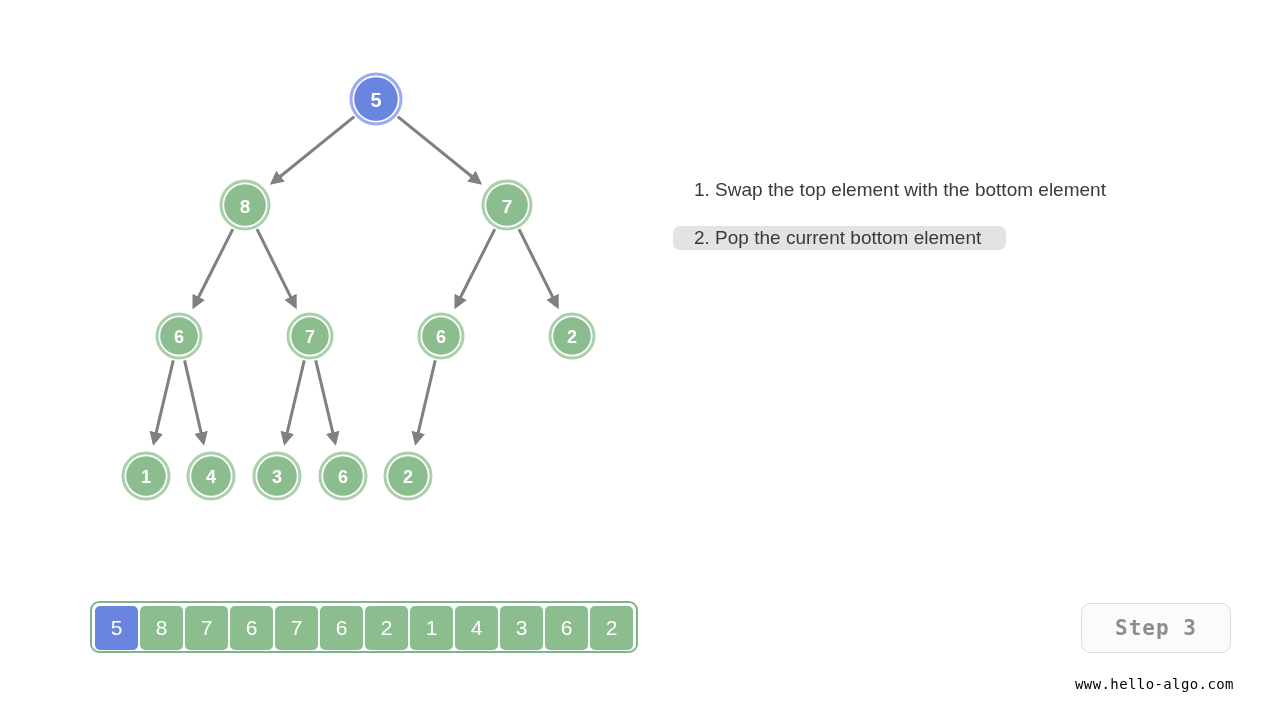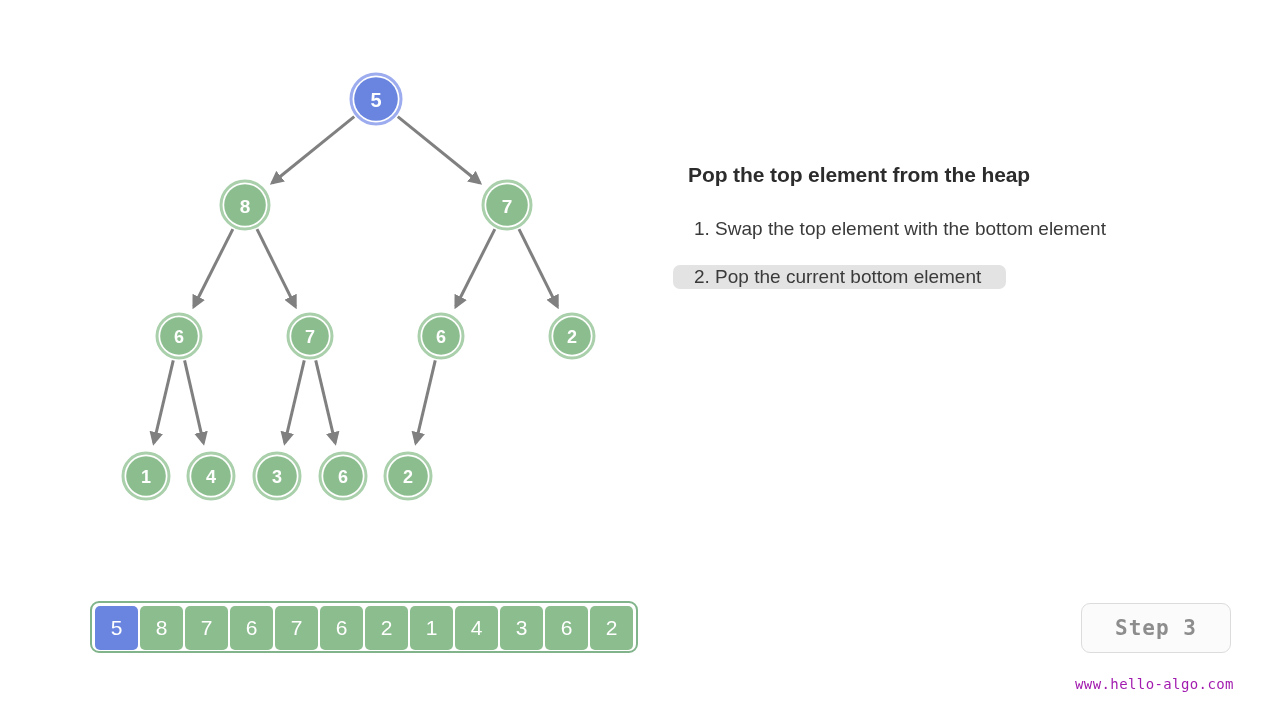--- a/index.html
+++ b/index.html
@@ -120,21 +120,21 @@
     justify-content: center;
   }
 
   
   #watermark {
     position: absolute;
     left: 1075px;
     top: 676px;
     font-family: "DejaVu Sans Mono", monospace;
     font-size: 14px;
-    color: #a21caf;
+    color: #000000;
     letter-spacing: 0.4px;
     white-space: nowrap;
   }
 </style>
 </head>
 <body>
 
 <svg id="diagram-canvas" viewBox="0 0 1280 720" xmlns="http://www.w3.org/2000/svg">
   <defs>
     <marker id="arrowhead" markerWidth="4.6" markerHeight="4.6" refX="3.6" refY="2.3" orient="auto" markerUnits="strokeWidth">
@@ -212,21 +212,20 @@
       </g>
       <g>
         <circle cx="408" cy="476" r="23" fill="none" stroke="#a9d0ab" stroke-width="3"></circle>
         <circle cx="408" cy="476" r="19.8" fill="#8cbd8f"></circle>
         <text x="408" y="477" class="node-label" font-size="18">2</text>
       </g>
     </g>
 </svg>
 
 <div id="instruction-panel">
-  <div id="panel-title">Pop the top element from the heap</div>
   <div id="panel-steps">
       <div class="panel-step">
         <span class="panel-step-row">1. Swap the top element with the bottom element</span>
       </div>
       <div class="panel-step"><span class="panel-step-row highlight">2. Pop the current bottom element</span></div>
     </div>
 </div>
 
 <div id="array-container">
     <div class="array-cell accent">5</div>

